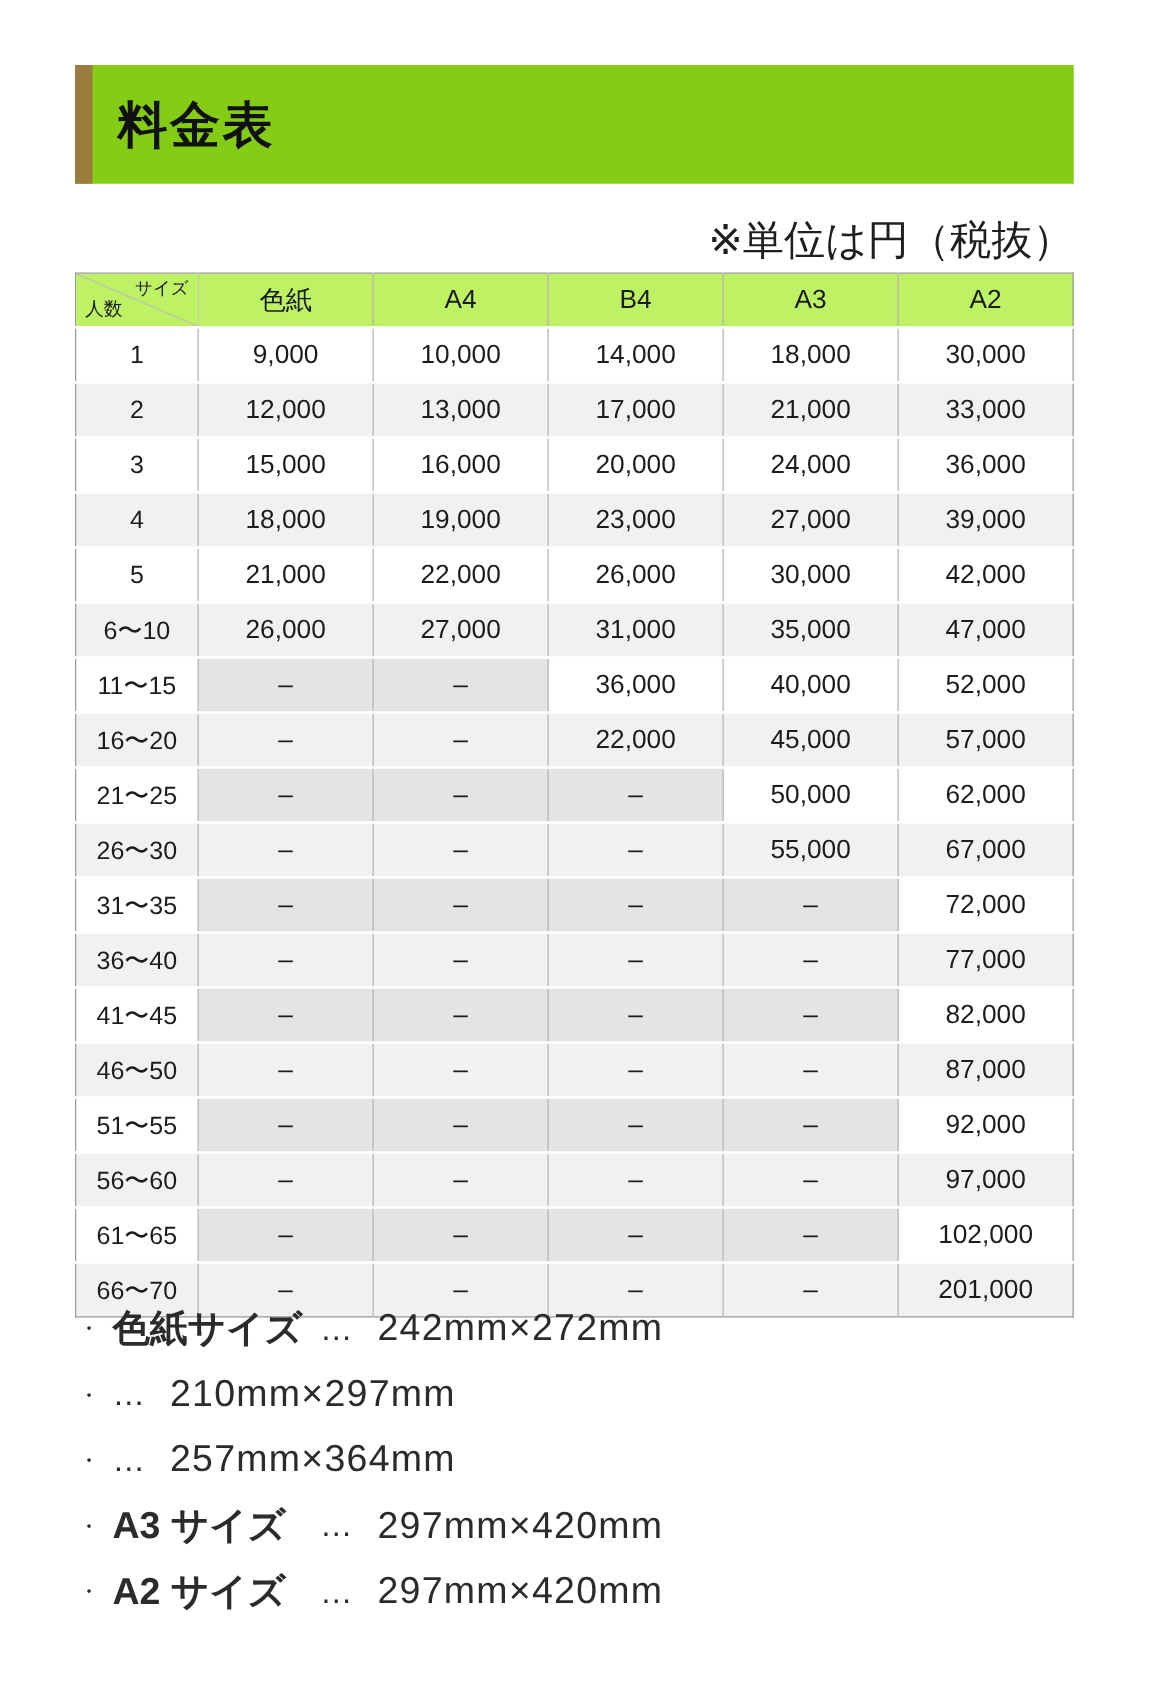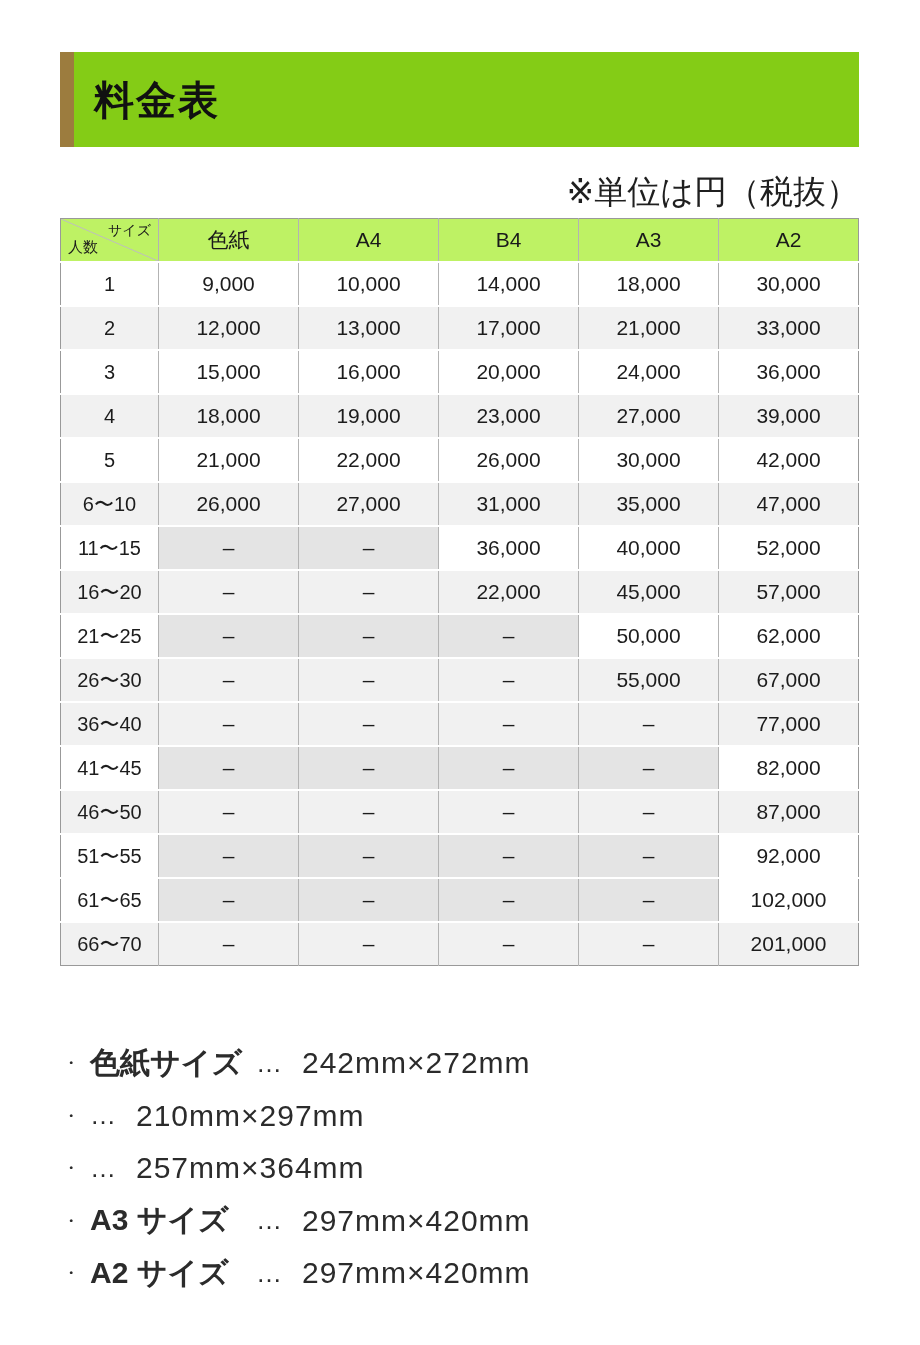--- a/index.html
+++ b/index.html
@@ -186,20 +186,28 @@
           <td>62,000</td>
         </tr>
         <tr class="stripe">
           <td class="rowlabel">26〜30</td>
           <td>–</td>
           <td>–</td>
           <td>–</td>
           <td>55,000</td>
           <td>67,000</td>
         </tr>
+        <tr>
+          <td class="rowlabel">31〜35</td>
+          <td class="na">–</td>
+          <td class="na">–</td>
+          <td class="na">–</td>
+          <td class="na">–</td>
+          <td>72,000</td>
+        </tr>
         <tr class="stripe">
           <td class="rowlabel">36〜40</td>
           <td>–</td>
           <td>–</td>
           <td>–</td>
           <td>–</td>
           <td>77,000</td>
         </tr>
         <tr>
           <td class="rowlabel">41〜45</td>
@@ -217,20 +225,28 @@
           <td>–</td>
           <td>87,000</td>
         </tr>
         <tr>
           <td class="rowlabel">51〜55</td>
           <td class="na">–</td>
           <td class="na">–</td>
           <td class="na">–</td>
           <td class="na">–</td>
           <td>92,000</td>
+        </tr>
+        <tr class="stripe">
+          <td class="rowlabel">56〜60</td>
+          <td>–</td>
+          <td>–</td>
+          <td>–</td>
+          <td>–</td>
+          <td>97,000</td>
         </tr>
         <tr>
           <td class="rowlabel">61〜65</td>
           <td class="na">–</td>
           <td class="na">–</td>
           <td class="na">–</td>
           <td class="na">–</td>
           <td>102,000</td>
         </tr>
         <tr class="stripe">

